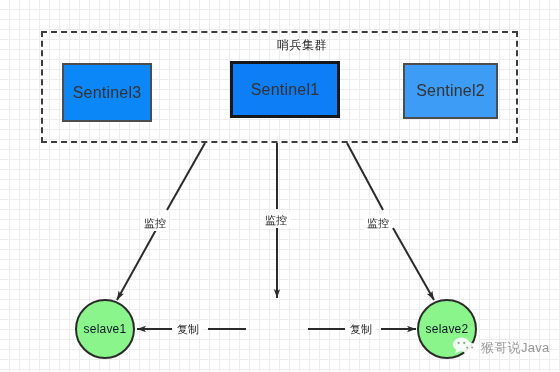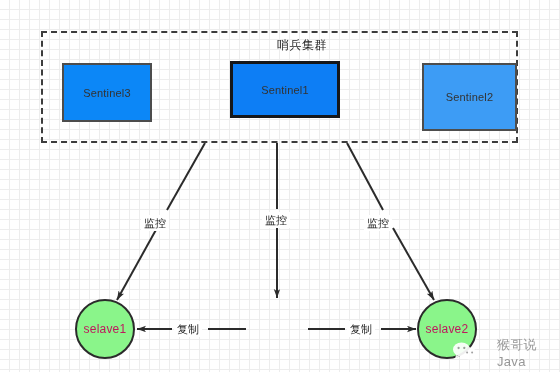--- a/index.html
+++ b/index.html
@@ -61,21 +61,21 @@
     letter-spacing: 0.5px;
   }
 
   
   .sentinel {
     position: absolute;
     box-sizing: border-box;
     display: flex;
     align-items: center;
     justify-content: center;
-    font-size: 11px;
+    font-size: 16px;
     color: #333333;
     letter-spacing: 0.2px;
   }
 
   .sentinel.s3 {
     left: 62px;
     top: 63px;
     width: 90px;
     height: 59px;
     background: #0c87f7;
@@ -85,40 +85,40 @@
   .sentinel.s1 {
     left: 230px;
     top: 61px;
     width: 110px;
     height: 57px;
     background: #0d7ef5;
     border: 3px solid #15171a;
   }
 
   .sentinel.s2 {
-    left: 422px;
+    left: 403px;
     top: 63px;
     width: 95px;
-    height: 68px;
+    height: 56px;
     background: #3d9cf5;
     border: 2px solid #4d4d4d;
   }
 
   
   .node {
     position: absolute;
     width: 60px;
     height: 60px;
     border-radius: 50%;
     box-sizing: border-box;
     display: flex;
     align-items: center;
     justify-content: center;
     font-size: 12px;
-    color: #be185d;
+    color: #0f172a;
     border: 2px solid #2b2b2b;
     letter-spacing: 0.2px;
   }
 
   .node.slave1 {
     left: 75px;
     top: 299px;
     background: #8af58a;
   }
 
@@ -159,21 +159,20 @@
     display: flex;
     align-items: center;
     gap: 3px;
     opacity: 0.92;
   }
 
   .watermark .wm-text {
     font-size: 13px;
     color: #8f8f8f;
     letter-spacing: 0.3px;
-    padding-left: 16px;
   }
 </style>
 </head>
 <body>
 
 <div id="canvas">
 
   <svg id="edge-layer" viewBox="0 0 560 372" width="560" height="372">
     <defs>
       <marker id="arrow" markerWidth="10" markerHeight="10" refX="9" refY="3.2" orient="auto" markerUnits="userSpaceOnUse">

